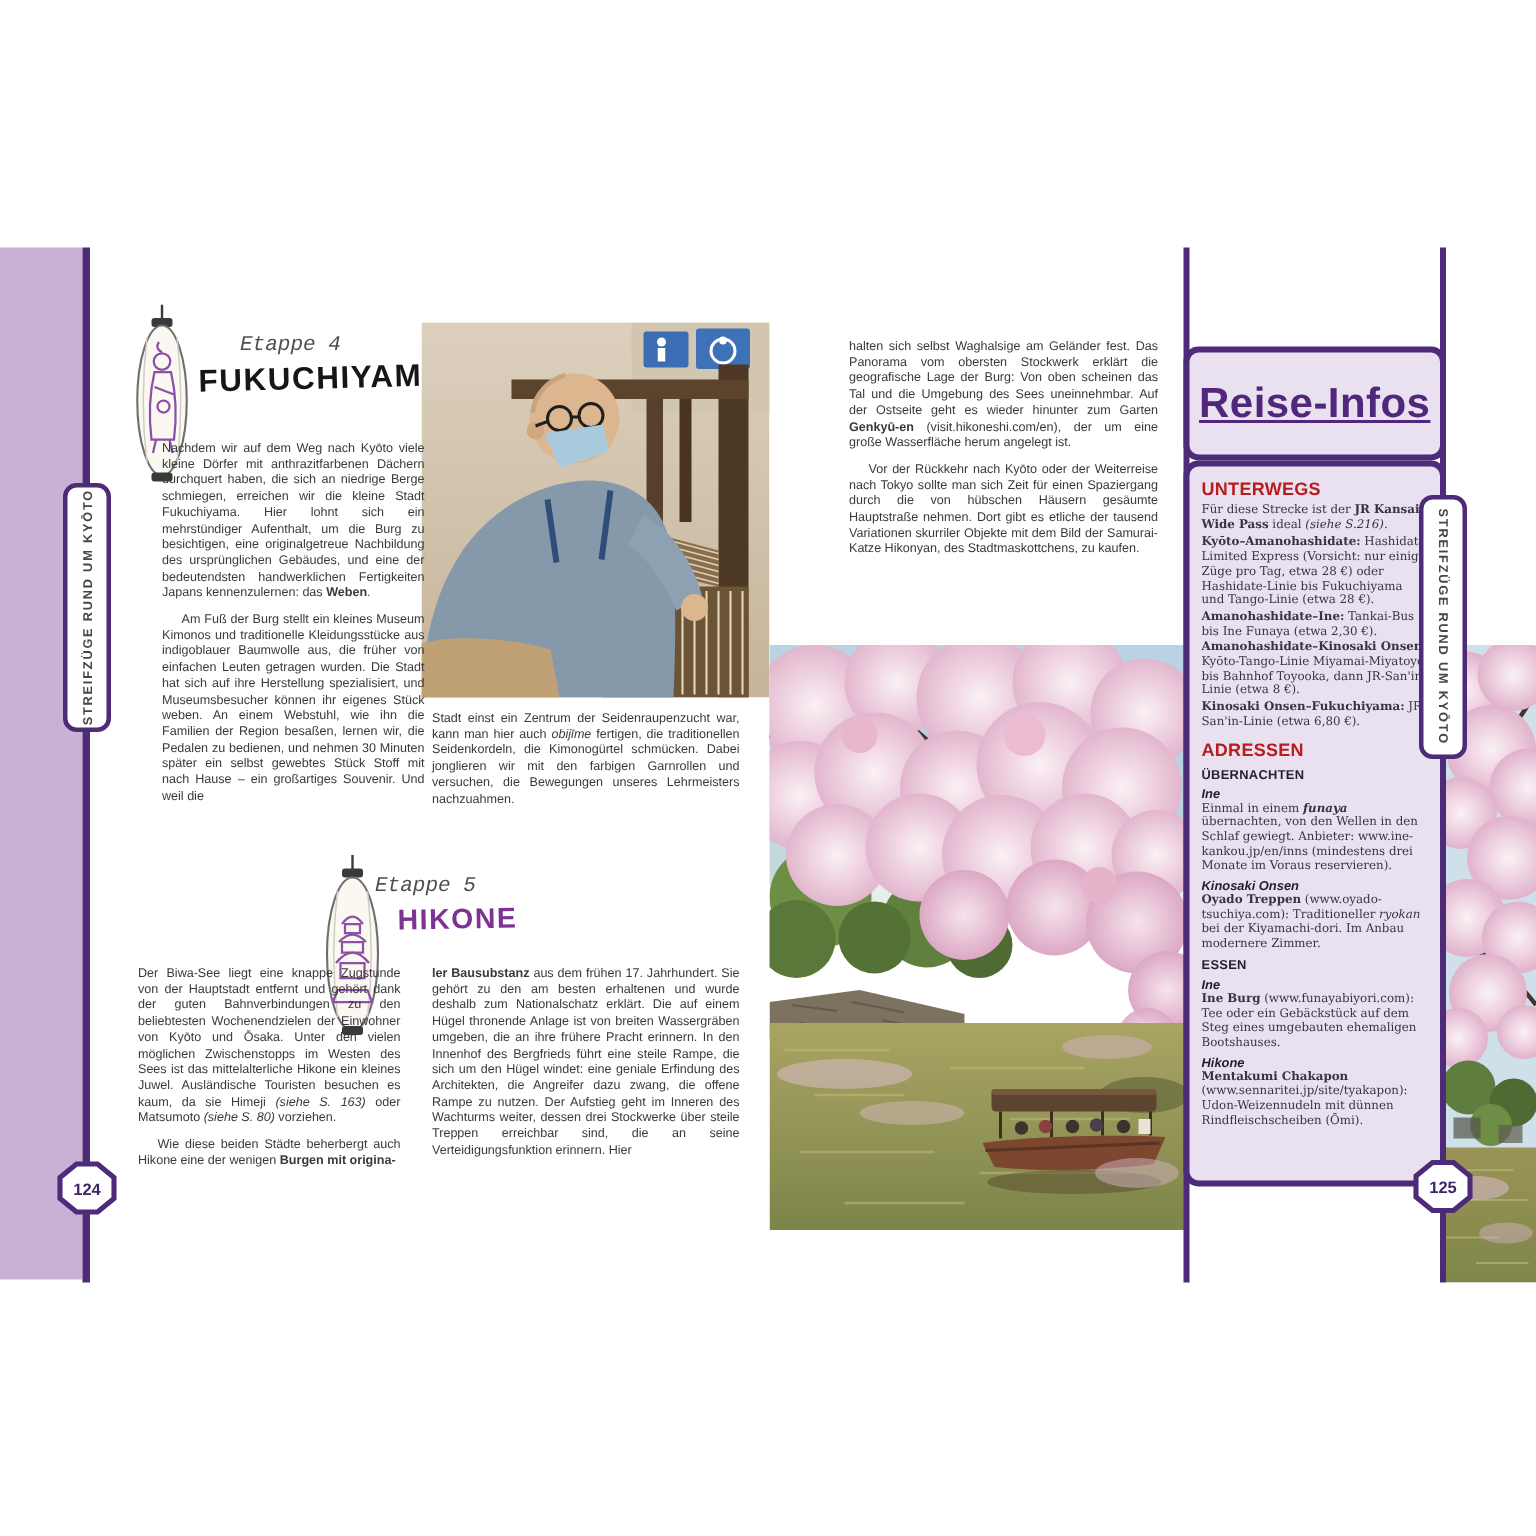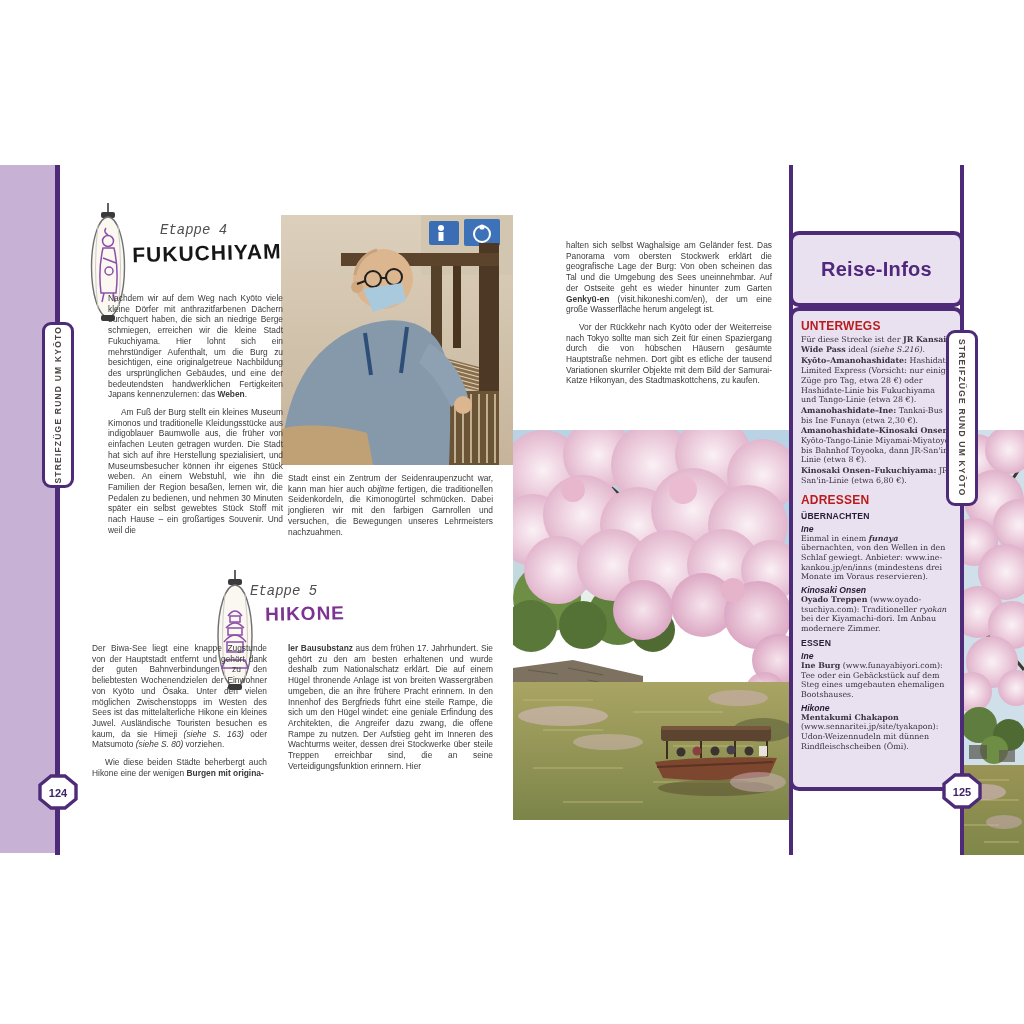--- a/index.html
+++ b/index.html
@@ -44,21 +44,21 @@
   
   .col{font-size:8.4px;line-height:10.7px;text-align:justify;color:#3a3a3c;}
   .col p{margin:0;}
   .col p + p{margin-top:7px;text-indent:13px;}
   .run-b{font-weight:bold;}
   .run-i{font-style:italic;}
   .run-bi{font-weight:bold;font-style:italic;}
   
   .info-box{background:#e9e1f0;border:4px solid #4e2b78;border-radius:10px;box-sizing:border-box;}
   #info-title-box{left:789px;top:66px;width:175px;height:76px;display:flex;align-items:center;justify-content:center;}
-  #info-title{font-size:20px;font-weight:bold;color:#50277b;letter-spacing:.3px;}
+  #info-title{font-size:28px;font-weight:bold;color:#50277b;letter-spacing:.3px;text-decoration:underline;}
   #info-content-box{left:789px;top:142px;width:175px;height:484px;padding:8px 8px;overflow:hidden;}
   .sec-heading{font-size:12px;font-weight:bold;color:#b91c1c;margin:7px 0 2px;letter-spacing:.2px;}
   .sec-heading.first{margin-top:0;}
   .sub-label{font-size:8.6px;font-weight:bold;color:#241d35;margin:4px 0 1px;letter-spacing:.2px;}
   .place{font-size:8.6px;font-weight:bold;font-style:italic;color:#241d35;margin:3px 0 0;}
   .pbody{font-family:"DejaVu Serif", serif;font-size:7.9px;line-height:9.7px;color:#3a3240;margin:0 0 2px;}
   .pbody.route{margin-bottom:1px;}
   svg{display:block;}
 </style>
 </head>
@@ -191,21 +191,21 @@
     <div class="abs stage-title" id="title5" style="left:250px;top:438px;width:110px;">HIKONE</div>
 
     <div class="abs col" style="left:92px;top:478px;width:175px;">
       <p>Der Biwa-See liegt eine knappe Zugstunde von der Hauptstadt entfernt und gehört dank der guten Bahnverbindungen zu den beliebtesten Wochenendzielen der Einwohner von Kyōto und Ōsaka. Unter den vielen möglichen Zwischenstopps im Westen des Sees ist das mittelalterliche Hikone ein kleines Juwel. Ausländische Touristen besuchen es kaum, da sie Himeji <span class="run-i">(siehe S. 163)</span> oder Matsumoto <span class="run-i">(siehe S. 80)</span> vorziehen.</p>
       <p>Wie diese beiden Städte beherbergt auch Hikone eine der wenigen <span class="run-b">Burgen mit origina-</span></p>
     </div>
     <div class="abs col" style="left:288px;top:478px;width:205px;">
       <p><span class="run-b">ler Bausubstanz</span> aus dem frühen 17. Jahrhundert. Sie gehört zu den am besten erhaltenen und wurde deshalb zum Nationalschatz erklärt. Die auf einem Hügel thronende Anlage ist von breiten Wassergräben umgeben, die an ihre frühere Pracht erinnern. In den Innenhof des Bergfrieds führt eine steile Rampe, die sich um den Hügel windet: eine geniale Erfindung des Architekten, die Angreifer dazu zwang, die offene Rampe zu nutzen. Der Aufstieg geht im Inneren des Wachturms weiter, dessen drei Stockwerke über steile Treppen erreichbar sind, die an seine Verteidigungsfunktion erinnern. Hier</p>
     </div>
 
-    <div class="abs col" style="left:566px;top:75px;width:206px;">
+    <div class="abs col" style="left:566px;top:60px;width:206px;">
       <p>halten sich selbst Waghalsige am Geländer fest. Das Panorama vom obersten Stockwerk erklärt die geografische Lage der Burg: Von oben scheinen das Tal und die Umgebung des Sees uneinnehmbar. Auf der Ostseite geht es wieder hinunter zum Garten <span class="run-b">Genkyū-en</span> (visit.hikoneshi.com/en), der um eine große Wasserfläche herum angelegt ist.</p>
       <p>Vor der Rückkehr nach Kyōto oder der Weiterreise nach Tokyo sollte man sich Zeit für einen Spaziergang durch die von hübschen Häusern gesäumte Hauptstraße nehmen. Dort gibt es etliche der tausend Variationen skurriler Objekte mit dem Bild der Samurai-Katze Hikonyan, des Stadtmaskottchens, zu kaufen.</p>
     </div>
 
     <svg class="abs" style="left:513px;top:265px;" width="277" height="390" viewBox="0 0 277 390">
       <defs>
         <radialGradient id="bl">
             <stop offset="0" stop-color="#faf1f5"></stop>
             <stop offset="0.45" stop-color="#f0d6e3"></stop>
             <stop offset="1" stop-color="#e2b6cd"></stop>

